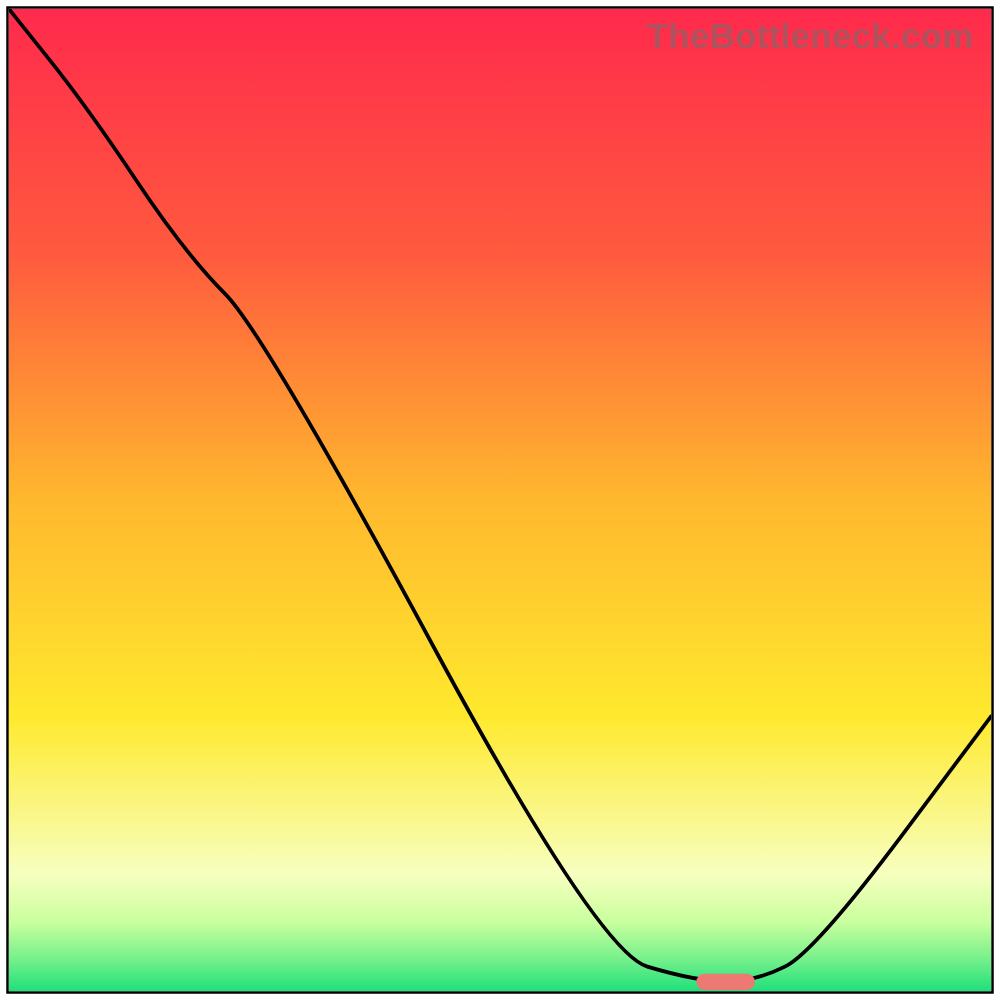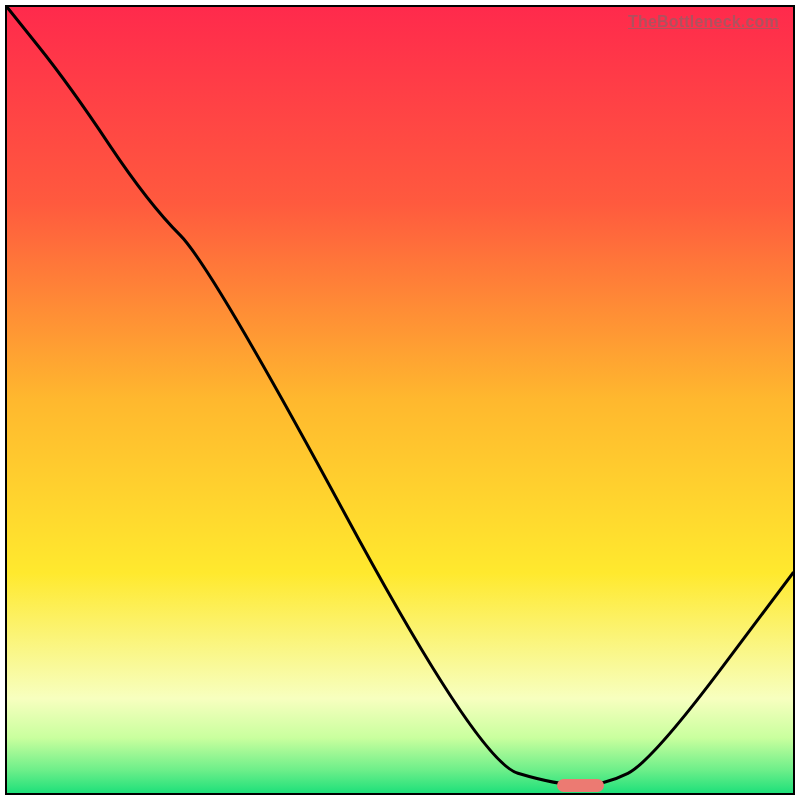--- a/index.html
+++ b/index.html
@@ -21,26 +21,25 @@
     box-sizing: border-box;
   }
   .gradient-bg {
     position: absolute;
     left: 0; top: 0; right: 0; bottom: 0;
   }
   .watermark {
     position: absolute;
     top: 6px;
     right: 14px;
-    font-size: 16px;
+    font-size: 28px;
     font-weight: 600;
     color: #6f6f6f;
     opacity: 0.55;
     letter-spacing: 0.2px;
-    text-decoration: underline;
   }
   svg.curve-layer {
     position: absolute;
     left: 0; top: 0;
     width: 100%;
     height: 100%;
   }
   .red-marker {
     position: absolute;
     width: 44px;

